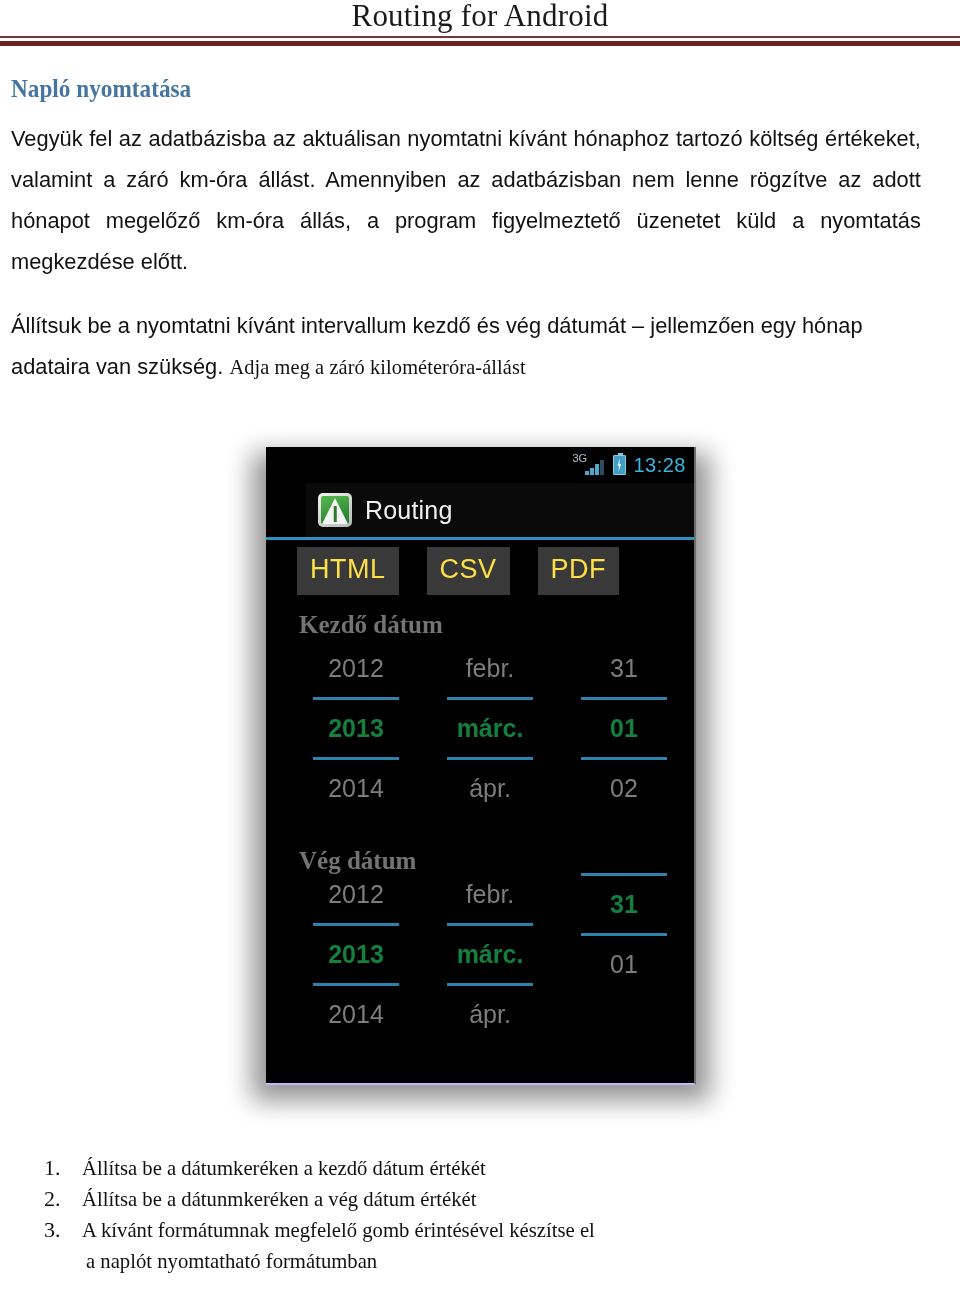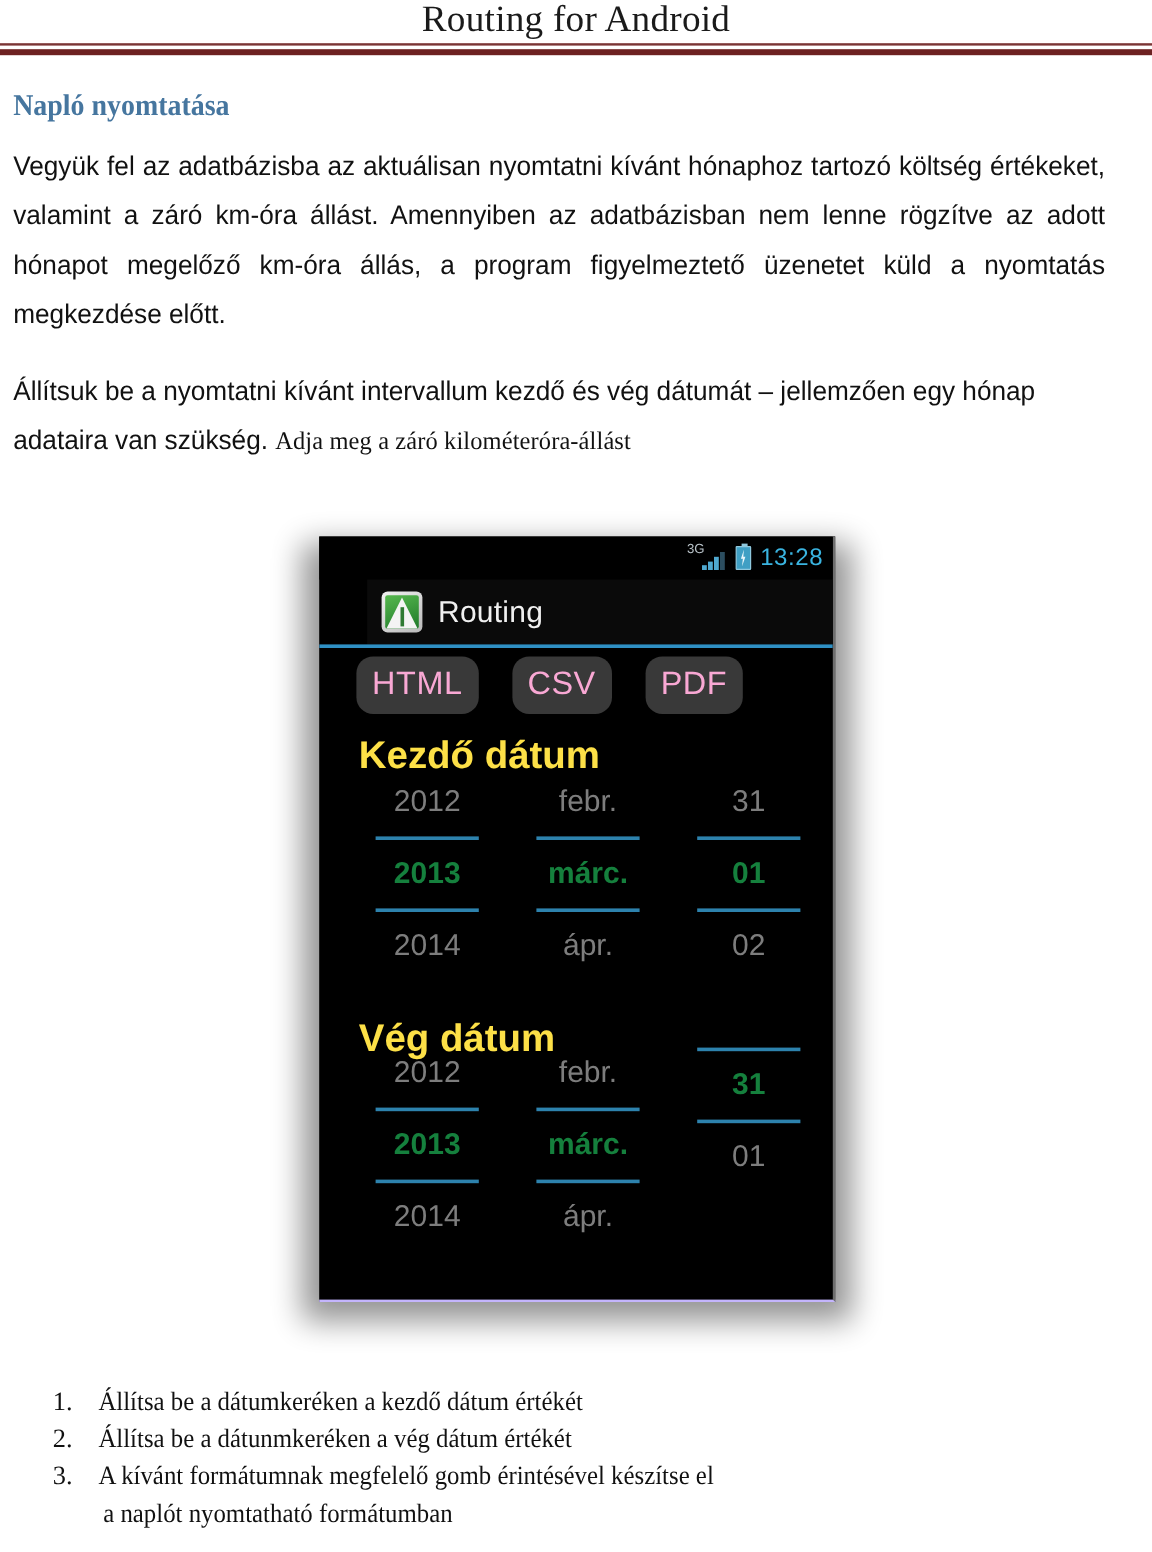--- a/index.html
+++ b/index.html
@@ -229,37 +229,36 @@
 
   
   .format-row {
     position: absolute;
     left: 31px; top: 100px;
     display: flex;
     gap: 28px;
   }
   .fmt-btn {
     background: #393939;
-    color: #f9a8d4;
+    color: #fde047;
     font-size: 27px;
     font-family: "Liberation Sans", sans-serif;
     padding: 6px 13px 9px 13px;
     line-height: 33px;
     letter-spacing: 0.5px;
-    border-radius: 14px;
   }
 
   
   .picker-label {
     position: absolute;
     left: 33px;
-    color: #fde047;
-    font-size: 32px;
+    color: #737373;
+    font-size: 25px;
     font-weight: bold;
-    font-family: Liberation Sans, sans-serif;
+    font-family: Liberation Serif, serif;
   }
   .label-start { top: 164px; }
   .label-end { top: 400px; }
 
   .wheel-group {
     position: absolute;
     left: 44px;
     width: 360px;
     display: flex;
     gap: 42px;

